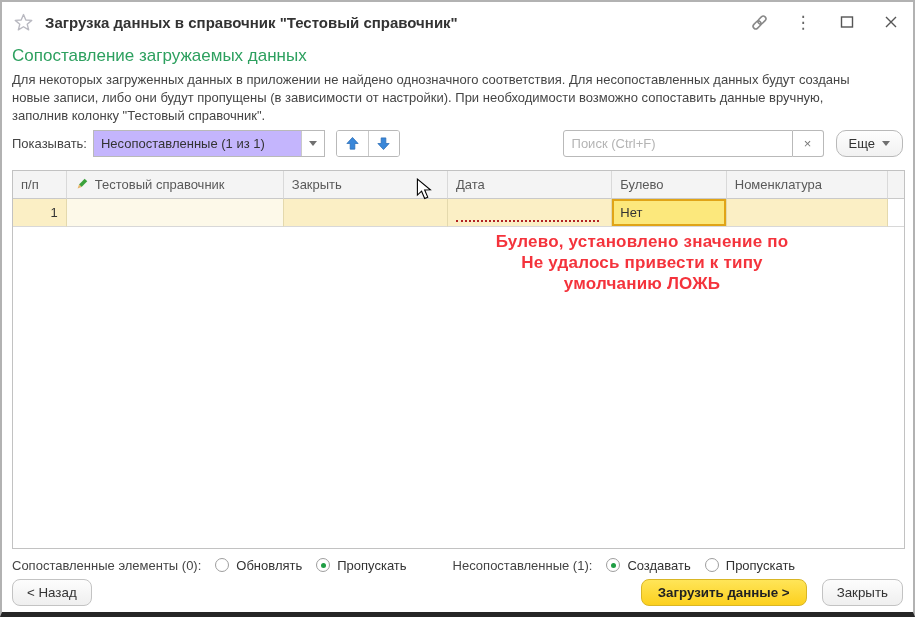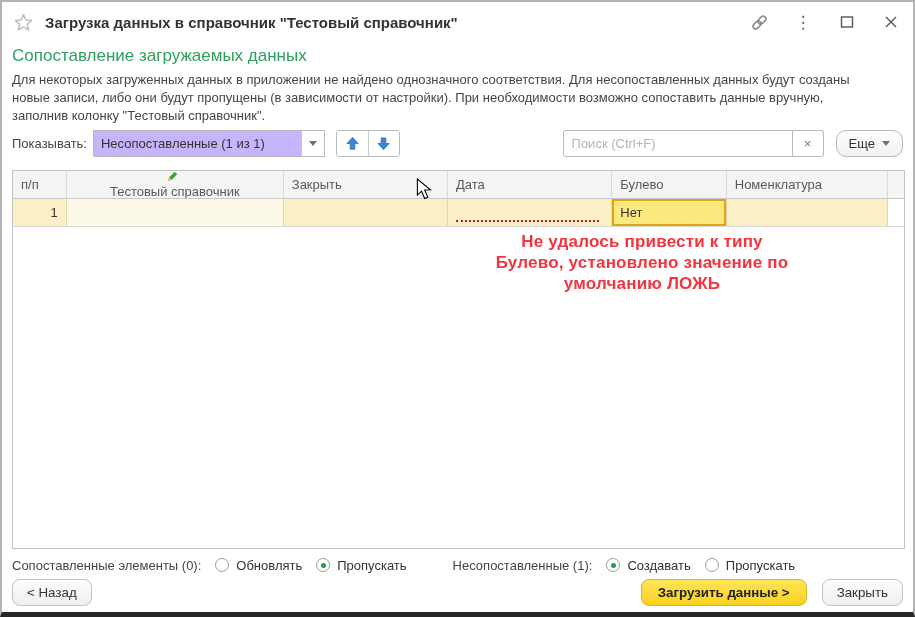--- a/index.html
+++ b/index.html
@@ -32,21 +32,21 @@
   .search-input{width:230px;height:27px;border:1px solid #b9b9b9;border-radius:3px 0 0 3px;padding:0 8px;font:13px "Liberation Sans","DejaVu Sans",sans-serif;color:#333;outline:none;}
   .search-input::placeholder{color:#b4b4b4;}
   .clear-btn{width:31px;height:27px;border:1px solid #b9b9b9;border-left:none;border-radius:0 3px 3px 0;background:#fff;display:flex;align-items:center;justify-content:center;color:#777;font-size:13px;}
   .more-btn{margin-left:12px;height:27px;padding:0 12px;border:1px solid #b9b9b9;border-radius:10px;background:linear-gradient(#fefefe,#f1f1f1);display:flex;align-items:center;gap:7px;color:#333;}
   
   .grid{position:absolute;left:10px;top:168px;width:893px;height:379px;border:1px solid #c2c2c2;background:#fff;}
   .hrow,.drow{display:flex;height:28px;}
   .hcell{background:#f4f4f4;color:#595959;border-right:1px solid #d9d9d9;border-bottom:1px solid #c9c9c9;
     display:flex;align-items:center;padding:0 8px;white-space:nowrap;overflow:hidden;}
   .dcell{border-right:1px solid #e4d9ad;border-bottom:1px solid #d8d8d8;display:flex;align-items:center;padding:0 8px;position:relative;overflow:visible;}
-  .c0{width:54px;}.c1{width:218px;flex-direction:column;}.c2{width:165px;}.c3{width:165px;}.c4{width:115px;}.c5{width:162px;}
+  .c0{width:54px;}.c1{width:218px;}.c2{width:165px;}.c3{width:165px;}.c4{width:115px;}.c5{width:162px;}
   .c6{width:13px;border-right:none;}
   .y{background:#fbefc5;}
   .cream{background:#fdf9e9;}
   .num-cell{justify-content:flex-end;color:#333;}
   .date-underline{position:absolute;left:8px;right:12px;bottom:4px;border-bottom:2px dotted #b22222;}
   .sel-cell{position:absolute;top:0;left:0;right:0;bottom:0;border:2px solid #e0a417;background:#fce87c;display:flex;align-items:center;padding:0 6px;color:#333;}
   .strip-body{background:#fff;}
   .pencil{margin-right:7px;display:flex;}
   
   .annotation{position:absolute;left:430px;top:229px;width:420px;text-align:center;font-size:17px;font-weight:bold;
@@ -169,22 +169,22 @@
       </div>
       <div class="dcell c4 y">
         <span class="sel-cell">Нет</span>
       </div>
       <div class="dcell c5 y"></div>
       <div class="dcell c6 strip-body"></div>
     </div>
   </div>
 
   <div class="annotation">
+    <div>Булево, установлено значение по</div>
     <div>Не удалось привести к типу</div>
-    <div>Булево, установлено значение по</div>
     <div>умолчанию ЛОЖЬ</div>
   </div>
 
   <div class="cursor">
     <svg width="16" height="22" viewBox="0 0 14 20">
       <polygon points="1,1 1,15.5 4.8,12 7.6,18.7 10.4,17.4 7.6,10.9 12.8,10.7" fill="#fff" stroke="#000" stroke-width="1"></polygon>
     </svg>
   </div>
 
   <div class="options">

